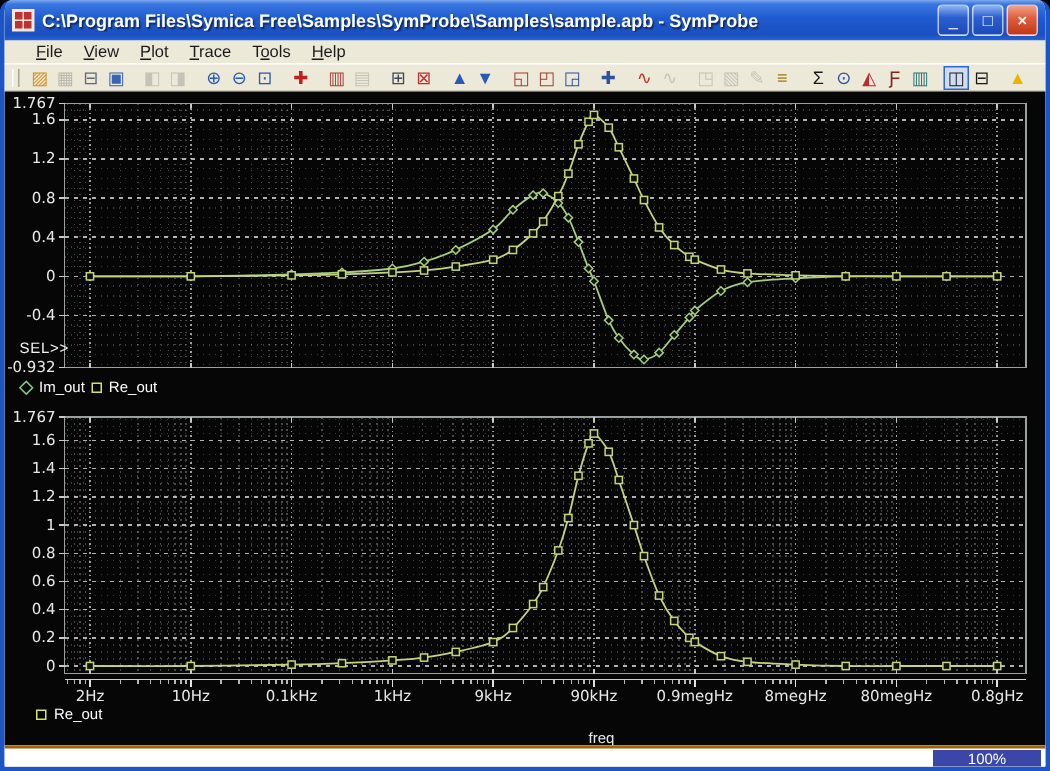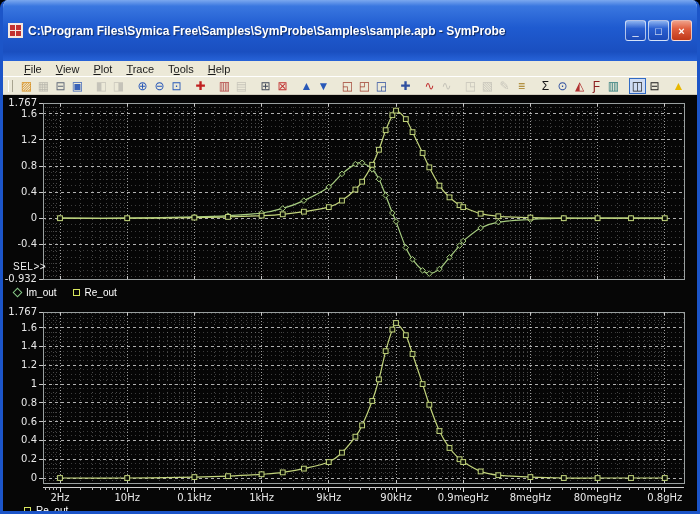--- a/index.html
+++ b/index.html
@@ -1,19 +1,19 @@
 <!DOCTYPE html>
 <html><head>
 <meta charset="utf-8">
 <style>
   html,body{margin:0;padding:0;background:#000;}
   .window{width:700px;height:514px;box-sizing:border-box;border:3px solid #1c55c8;border-top:none;
     border-radius:8px 8px 0 0;overflow:hidden;font-family:"Liberation Sans",sans-serif;background:#ece9d8;}
   .titlebar{height:27px;background:linear-gradient(180deg,#7ba8ef 0%,#3a77e0 10%,#1f5bd0 45%,#1a4fc0 85%,#2763d8 100%);
-    display:flex;align-items:center;padding:17px 5px;border-radius:5px 5px 0 0;}
+    display:flex;align-items:center;padding:0 5px;border-radius:5px 5px 0 0;}
   .app-icon{width:15px;height:15px;margin-right:5px;background:#f4e8e0;display:grid;
     grid-template:1fr 1fr / 1fr 1fr;gap:1px;padding:2px;box-sizing:border-box;flex:none;}
   .app-icon i{background:#c23030;}
   .title-text{color:#fff;font-size:12px;font-weight:bold;text-shadow:1px 1px 1px rgba(0,0,0,.55);
     flex:1;white-space:nowrap;overflow:hidden;}
   .win-buttons{display:flex;gap:2px;flex:none;}
   .wbtn{width:21px;height:21px;border-radius:3px;border:1px solid rgba(255,255,255,.65);color:#fff;
     font-size:11px;display:flex;align-items:center;justify-content:center;box-sizing:border-box;}
   .wbtn.min,.wbtn.max{background:linear-gradient(180deg,#8db3f0,#2a5fd0 40%,#1c4ab8);}
   .wbtn.close{background:linear-gradient(180deg,#f0a088,#e06040 40%,#c03818);font-weight:bold;}
@@ -23,21 +23,21 @@
   .toolbar{height:17px;background:#ece9d8;display:flex;align-items:center;padding-left:5px;
     border-bottom:1px solid #cfcabb;border-top:1px solid #fff;}
   .toolbar .grip{width:3px;height:12px;border-left:1px solid #fff;border-right:1px solid #a8a490;margin-right:5px;}
   .tool{width:17px;height:16px;font-size:12px;line-height:16px;text-align:center;flex:none;cursor:default;}
   .tool.gap{margin-left:7px;}
   .tool.dis{opacity:.38;filter:grayscale(1);}
   .tool.act{background:#cfdcf3;border:1px solid #316ac5;box-sizing:border-box;line-height:14px;}
   .client{position:relative;height:436px;background:#060606;}
   .client svg{position:absolute;left:0;top:0;}
   .sel{position:absolute;left:10px;top:166px;color:#f2f2f2;font-size:10px;letter-spacing:.5px;}
-  .legend{position:absolute;display:flex;gap:16px;color:#fff;font-size:10px;align-items:center;}
+  .legend{position:absolute;display:flex;gap:4px;color:#fff;font-size:10px;align-items:center;}
   #legend1{left:11px;top:192px;}
   #legend2{left:21px;top:410px;}
   .litem{display:flex;align-items:center;gap:5px;}
   .mk{width:5px;height:5px;border:1px solid;display:inline-block;flex:none;}
   .mk.diamond{transform:rotate(45deg);}
   .freq{position:absolute;left:348px;top:426px;width:100px;text-align:center;color:#e8e8e8;font-size:10px;}
   .statusbar{height:16px;background:#fff;position:relative;border-top:2px solid #a16207;}
   .progress{position:absolute;right:3px;top:1px;width:72px;height:13px;background:#3a47a8;color:#fff;
     font-size:10px;line-height:13px;text-align:center;}
 </style>

